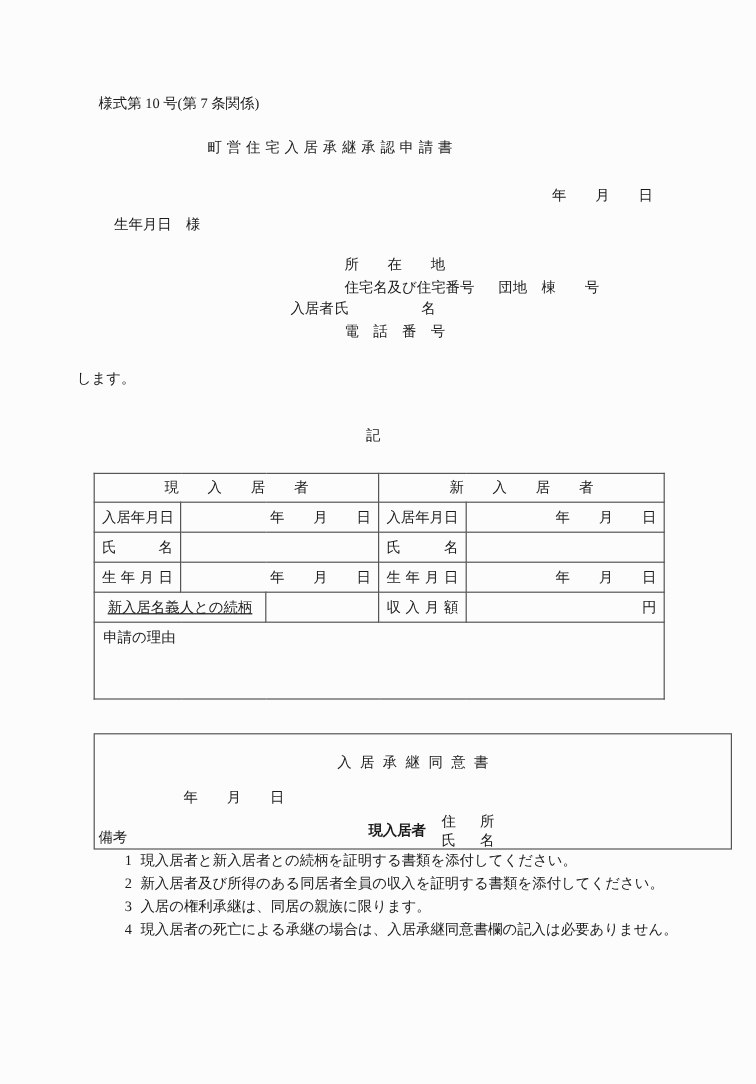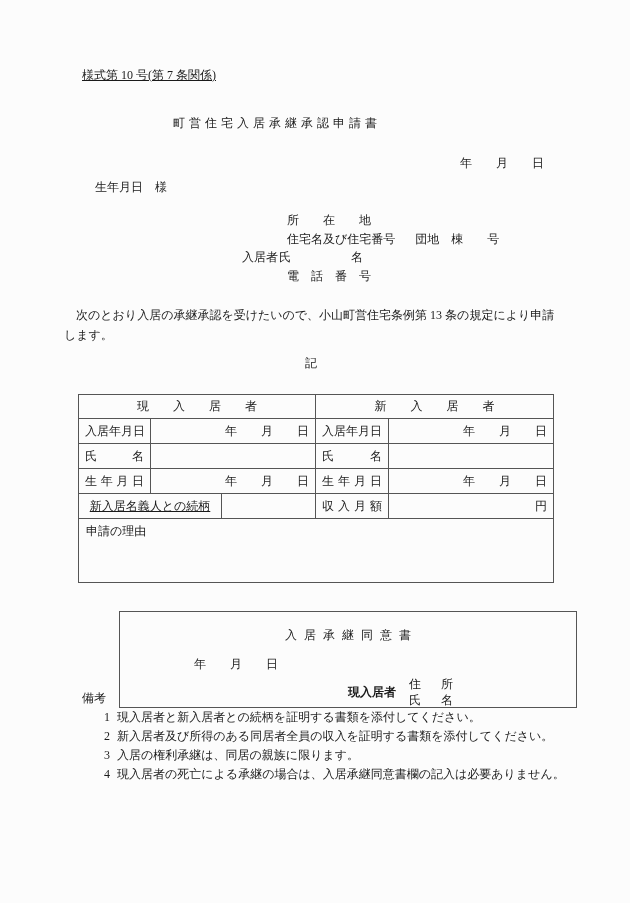--- a/index.html
+++ b/index.html
@@ -15,21 +15,21 @@
     height: 903px;
     background: var(--bg);
     color: var(--ink);
     font-family: "Liberation Serif", "DejaVu Serif", serif;
     font-size: 12px;
     line-height: 19px;
     overflow: hidden;
   }
   .abs { position: absolute; white-space: nowrap; }
 
-  .form-number { left: 82px; top: 66px; text-decoration: underline; }
+  .form-number { left: 82px; top: 77px; }
   .doc-title {
     left: 0; top: 114px; width: 550px;
     text-align: center; letter-spacing: 4px; text-indent: 4px;
   }
   .date-line { right: 86px; top: 154px; }
   .addressee { left: 95px; top: 178px; }
 
   .applicant { left: 242px; top: 211px; line-height: 18.5px; }
   .applicant .row { display: flex; align-items: baseline; white-space: nowrap; }
   .applicant .indent { padding-left: 45px; }
@@ -54,23 +54,22 @@
   tr.head-row td { height: 24px; text-align: center; letter-spacing: 6px; text-indent: 6px; }
   td.jlabel { text-align: justify; text-align-last: justify; }
   td.center { text-align: center; text-decoration: underline; }
   td.yval { text-align: right; padding-right: 3px; }
   tr.reason-row td {
     height: 64px; vertical-align: top; padding-top: 5px; padding-left: 7px;
   }
 
   .consent {
     position: absolute; left: 78px; top: 611px;
-    width: 458px; height: 97px;
+    width: 532px; height: 97px;
     border: 1px solid var(--line);
-    margin-left: 41px;
   }
   .consent-title { margin-top: 14px; text-align: center; letter-spacing: 7px; text-indent: 7px; }
   .consent-date { margin-top: 10px; margin-left: 74px; white-space: nowrap; }
   .signer-row { display: flex; align-items: center; margin-left: 228px; margin-top: 2px; }
   .signer-label { margin-right: 13px; font-weight: bold; }
   .signer-lines div { line-height: 16px; letter-spacing: 4px; white-space: nowrap; }
 
   .notes { left: 82px; top: 689px; line-height: 19px; }
   .notes .item { display: flex; padding-left: 22px; white-space: nowrap; }
   .notes .num { width: 9px; margin-right: 4px; flex-shrink: 0; text-align: left; }
@@ -99,21 +98,20 @@
     <div class="row">
       <span class="grp">入居者</span>
       <span>氏　　　　　名</span>
     </div>
     <div class="row indent">
       <span>電　話　番　号</span>
     </div>
   </div>
 
   <div class="abs body-par">
-    <div>　次のとおり入居の承継承認を受けたいので、小山町営住宅条例第 13 条の規定により申請</div>
     <div>します。</div>
   </div>
 
   <div class="abs ki">記</div>
 
   <table class="main-table">
     <colgroup>
       <col style="width:72px">
         <col style="width:71px">
         <col style="width:94px">

